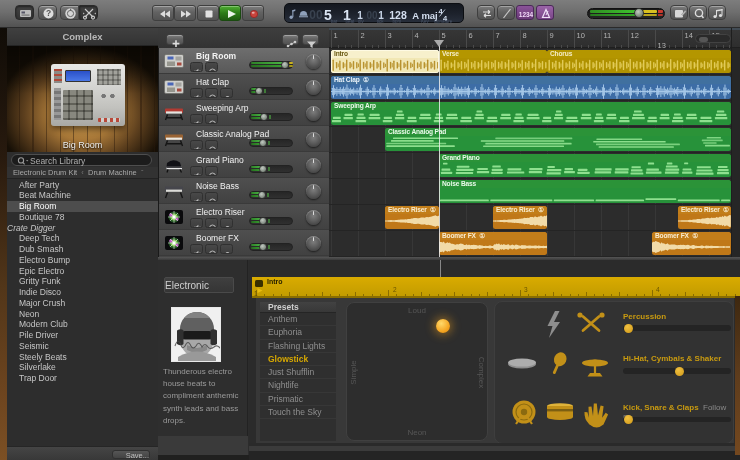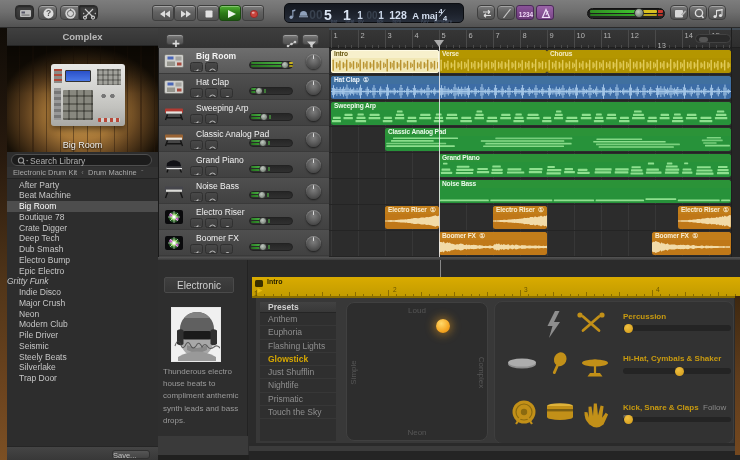--- a/index.html
+++ b/index.html
@@ -144,38 +144,38 @@
     <div style="position:absolute;left:18px;top:0;font:8.5px 'Liberation Sans';color:#b0b0b0;line-height:12px">Search Library</div>
   </div>
 <div style="position:absolute;left:7px;top:167px;width:151px;height:12px;background:#323232;border-bottom:1px solid #222">
     <div style="font:7.5px 'Liberation Sans';color:#a8a8a8;line-height:12px;padding-left:6px">Electronic Drum Kit &nbsp;<span style="color:#777">‹</span>&nbsp; Drum Machine &nbsp;<span style="color:#777">ˇ</span></div>
   </div>
 <div style="position:absolute;left:7px;top:179.5px;width:151px;height:216px;font:8.5px 'Liberation Sans';color:#c6c6c6">
     <div style="height:10.75px;line-height:10.75px;padding-left:12px;">After Party</div>
     <div style="height:10.75px;line-height:10.75px;padding-left:12px;">Beat Machine</div>
     <div style="height:10.75px;line-height:10.75px;padding-left:12px;background:#4d4d4d;color:#fff;">Big Room</div>
     <div style="height:10.75px;line-height:10.75px;padding-left:12px;">Boutique 78</div>
-    <div style="height:10.75px;line-height:10.75px;padding-left:12px;">Crate Digger</div>
+    <div style="height:10.75px;line-height:10.75px;font-style:italic;">Crate Digger</div>
     <div style="height:10.75px;line-height:10.75px;padding-left:12px;">Deep Tech</div>
     <div style="height:10.75px;line-height:10.75px;padding-left:12px;">Dub Smash</div>
     <div style="height:10.75px;line-height:10.75px;padding-left:12px;">Electro Bump</div>
     <div style="height:10.75px;line-height:10.75px;padding-left:12px;">Epic Electro</div>
-    <div style="height:10.75px;line-height:10.75px;padding-left:0;font-style:italic;">Gritty Funk</div>
+    <div style="height:10.75px;line-height:10.75px;padding-left:12px;">Gritty Funk</div>
     <div style="height:10.75px;line-height:10.75px;padding-left:12px;">Indie Disco</div>
     <div style="height:10.75px;line-height:10.75px;padding-left:12px;">Major Crush</div>
     <div style="height:10.75px;line-height:10.75px;padding-left:12px;">Neon</div>
     <div style="height:10.75px;line-height:10.75px;padding-left:12px;">Modern Club</div>
     <div style="height:10.75px;line-height:10.75px;padding-left:12px;">Pile Driver</div>
     <div style="height:10.75px;line-height:10.75px;padding-left:12px;">Seismic</div>
     <div style="height:10.75px;line-height:10.75px;padding-left:12px;">Steely Beats</div>
     <div style="height:10.75px;line-height:10.75px;padding-left:12px;">Silverlake</div>
     <div style="height:10.75px;line-height:10.75px;padding-left:12px;">Trap Door</div>
   </div>
 <div style="position:absolute;left:7px;top:446px;width:151px;height:14px;background:linear-gradient(#454545,#383838);border-top:1px solid #262626">
-    <div style="position:absolute;right:8px;top:2.5px;width:38px;height:9px;background:linear-gradient(#565656,#434343);border:1px solid #303030;border-radius:3px;font:7.5px 'Liberation Sans';color:#c0c0c0;text-align:left;line-height:9px">Save...</div>
+    <div style="position:absolute;right:8px;top:2.5px;width:38px;height:9px;background:linear-gradient(#565656,#434343);border:1px solid #303030;border-radius:3px;font:7.5px 'Liberation Sans';color:#c0c0c0;text-align:right;line-height:9px">Save...</div>
   </div>
 <div style="position:absolute;left:158px;top:28px;width:171px;height:229px;background:#454545;border-left:1px solid #1a1a1a"></div>
 <div style="position:absolute;left:158px;top:28px;width:171px;height:20px;background:linear-gradient(#3e3e3e,#333)"></div>
 <div style="position:absolute;left:166px;top:33.5px;width:18px;height:11.5px;background:linear-gradient(#7e7e7e,#626262 45%,#535353);border:1px solid #3f3f3f;border-radius:4px;box-shadow:inset 0 1px 0 rgba(255,255,255,.3);border-radius:3px"><svg width="18" height="11">
       <path d="M9 2.2 V9 M5.6 5.6 H12.4" stroke="#ddd" stroke-width="1.6"></path>
     </svg></div>
 <div style="position:absolute;left:282px;top:34px;width:17px;height:10.5px;background:linear-gradient(#7e7e7e,#626262 45%,#535353);border:1px solid #3f3f3f;border-radius:4px;box-shadow:inset 0 1px 0 rgba(255,255,255,.3);border-radius:3px"><svg width="17" height="10">
       <g fill="#ccc">
         <circle cx="5" cy="7" r="1.3"></circle>
         <circle cx="8.5" cy="5" r="1.3"></circle>
@@ -1299,21 +1299,21 @@
   </div>
 <div style="position:absolute;left:731px;top:48px;width:9px;height:209px;background:#262626"></div>
 <div style="position:absolute;left:731px;top:28px;width:1px;height:229px;background:#1e1e1e"></div>
 <div style="position:absolute;left:439px;top:40px;width:1.2px;height:217px;background:rgba(235,235,235,.85)"></div>
 <div style="position:absolute;left:434px;top:40px;width:0;height:0;border-left:5px solid transparent;border-right:5px solid transparent;border-top:7px solid #aaa"></div>
 <div style="position:absolute;left:158px;top:257px;width:582px;height:203px;background:#2c2c2c"></div>
 <div style="position:absolute;left:158px;top:257px;width:582px;height:3px;background:linear-gradient(#555,#3a3a3a)"></div>
 <div style="position:absolute;left:158px;top:260px;width:90px;height:196px;background:#2e2e2e;border-right:1px solid #222"></div>
 <div style="position:absolute;left:158px;top:436px;width:90px;height:20px;background:#3a3a3a"></div>
 <div style="position:absolute;left:164px;top:277px;width:70px;height:16px;background:linear-gradient(#3f3f3f,#353535);border:1px solid #4a4a4a;border-radius:2px">
-    <div style="text-align:center;font:10px 'Liberation Sans';color:#cfcfcf;line-height:15px">Electronic</div>
+    <div style="text-align:left;font:10px 'Liberation Sans';color:#cfcfcf;line-height:15px">Electronic</div>
   </div>
 <div style="position:absolute;left:171px;top:307px;width:50px;height:55px;background:#f2f2f2;border:1.5px solid #e8e8e8;overflow:hidden"><svg width="50" height="55">
       <rect x="0" y="0" width="50" height="55" fill="#f0f0f0"></rect>
       <path d="M25 5 a16.5 16.5 0 0 1 16.5 16.5 v11 a16.5 16.5 0 0 1-33 0 v-11 a16.5 16.5 0 0 1 16.5-16.5z" fill="#a8a8a8"></path>
       <path d="M25 4 a17 17 0 0 1 17 17 l0 2.5 h-34 l0-2.5 a17 17 0 0 1 17-17z" fill="#606060"></path>
       <path d="M25 4 a17 17 0 0 1 13 6 l-26 0 a17 17 0 0 1 13-6z" fill="#828282"></path>
       <rect x="9" y="23" width="32" height="8.5" rx="4" fill="#1a1a1a"></rect>
       <path d="M5 22.5 q4-2.5 6.5 0 v13.5 q-2.5 2.5 -6.5 0z" fill="#303030"></path>
       <path d="M45 22.5 q-4-2.5 -6.5 0 v13.5 q2.5 2.5 6.5 0z" fill="#303030"></path>
       <path d="M15 37 q10 6 20 0 l0 5 q-10 5 -20 0z" fill="#888"></path>

